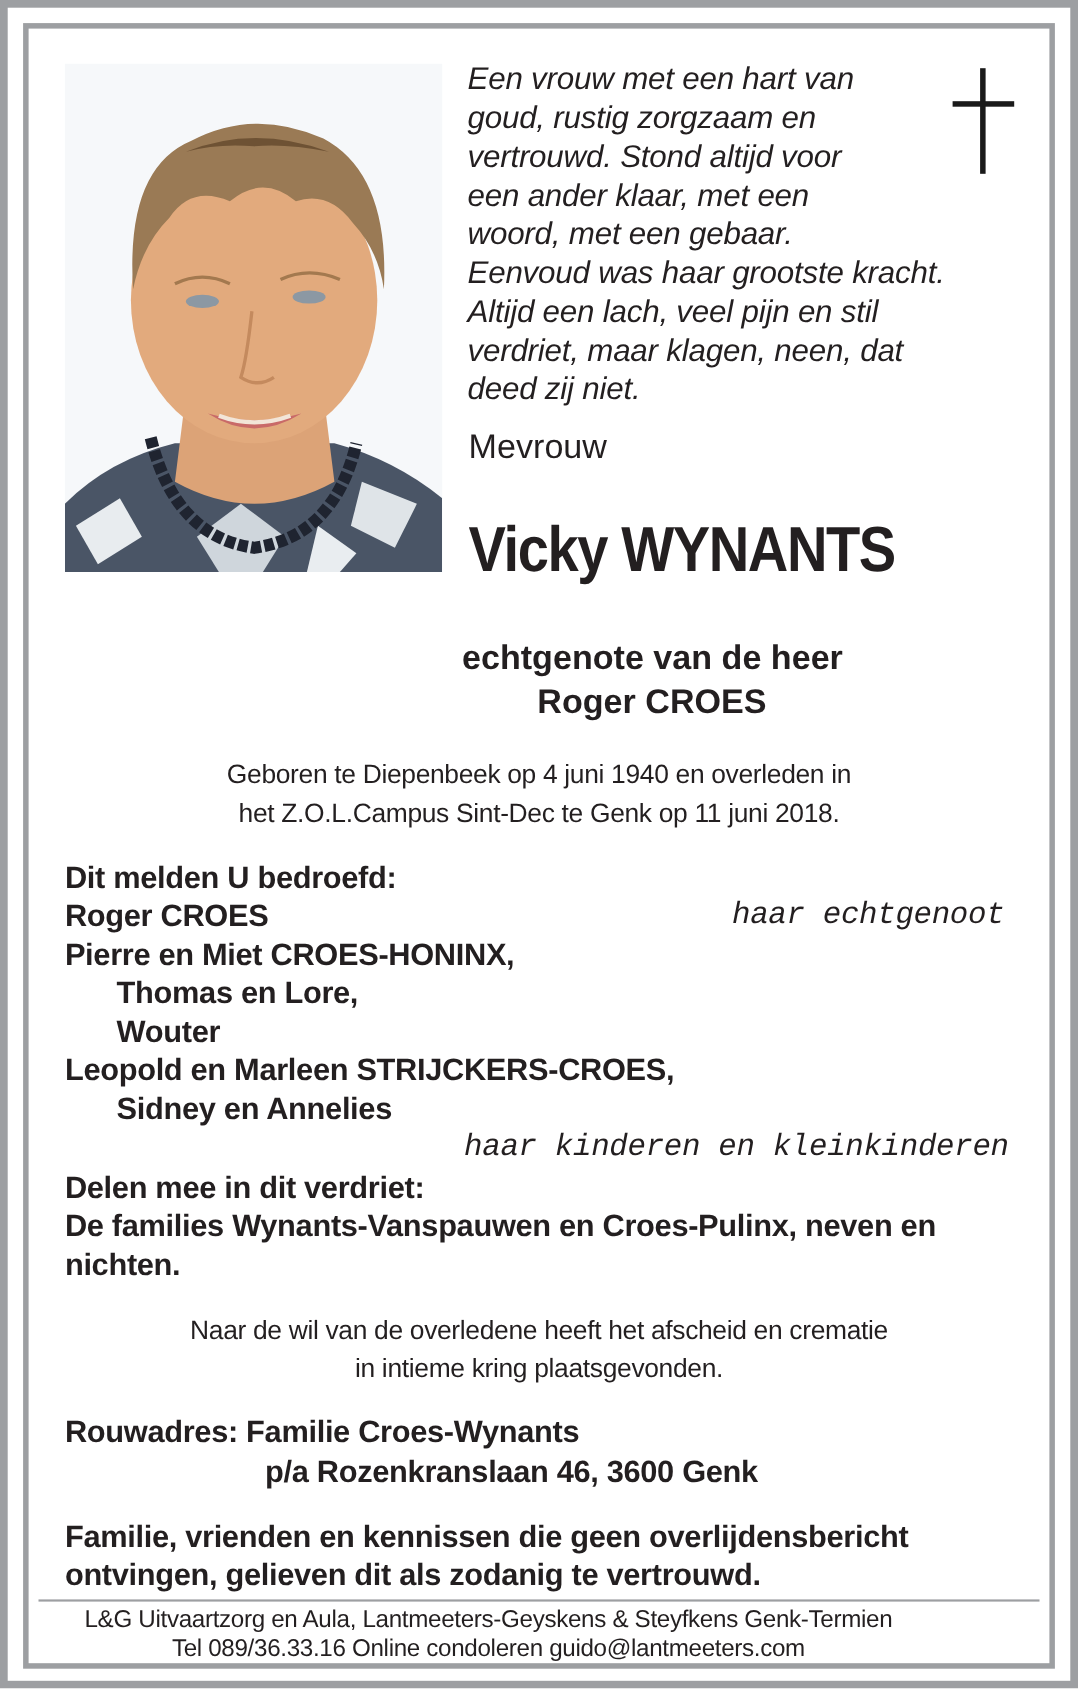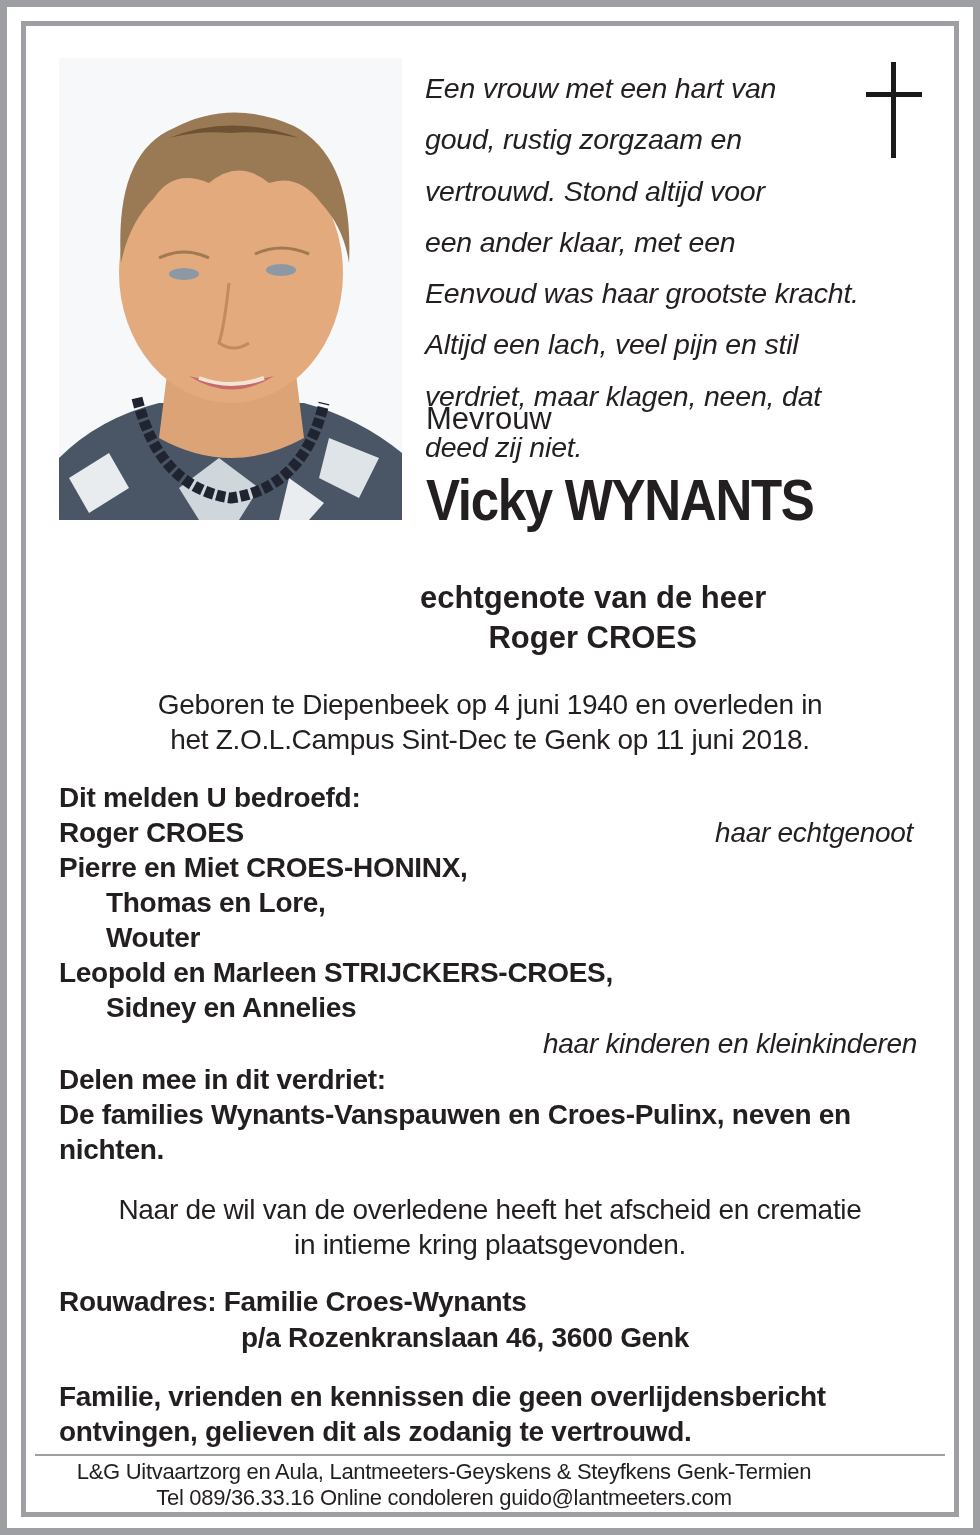--- a/index.html
+++ b/index.html
@@ -19,32 +19,32 @@
     }
     .abs { position: absolute; white-space: nowrap; }
     .photo {
       position: absolute; left: 59px; top: 58px; width: 343px; height: 462px;
       overflow: hidden; background: #f6f7f9;
     }
     .poem {
       position: absolute; left: 425px; top: 55px; font-style: italic;
       font-size: 28.5px; line-height: 35.3px; letter-spacing: -0.2px;
     }
-    .poem div { white-space: nowrap; margin-top: 16px; }
+    .poem div { white-space: nowrap; }
     .cross { position: absolute; left: 866px; top: 62px; width: 56px; height: 96px; }
     .cross .v { position: absolute; left: 25px; top: 0; width: 5px; height: 96px; background: #1a1a1a; }
     .cross .h { position: absolute; left: 0; top: 30px; width: 56px; height: 5px; background: #1a1a1a; }
-    .title-prefix { left: 426px; top: 388px; font-size: 31px; margin-top: 13px; }
+    .title-prefix { left: 426px; top: 388px; font-size: 31px; }
     .name { left: 426px; top: 466px; font-size: 58px; font-weight: bold; letter-spacing: -1.5px; transform: scaleX(0.88); transform-origin: left top; }
     .spouse { left: 419px; top: 578px; font-size: 31px; font-weight: bold; line-height: 40px; text-align: center; }
-    .center-block { position: absolute; left: 40px; width: 900px; text-align: center; font-size: 28px; line-height: 35px; letter-spacing: -0.3px; }
+    .center-block { position: absolute; left: 40px; width: 900px; text-align: center; font-size: 24px; line-height: 35px; letter-spacing: -0.3px; }
     .body-text { font-size: 28px; letter-spacing: -0.3px; }
     .row { position: absolute; left: 59px; white-space: nowrap; font-weight: bold; }
     .indent { left: 106px; }
-    .right-italic { position: absolute; white-space: nowrap; font-style: italic; }
+    .right-italic { position: absolute; white-space: nowrap; font-style: italic; font-family: Liberation Mono, monospace; }
     .divider { position: absolute; left: 35px; top: 1454px; width: 910px; height: 2px; background: #9d9fa2; }
     .footer { position: absolute; left: 26px; width: 836px; text-align: center; font-size: 22px; letter-spacing: -0.3px; }
   </style>
 </head>
 <body>
 
 <div class="outer-frame"></div>
 <div class="inner-frame"></div>
 
 <div class="photo">
@@ -76,20 +76,21 @@
     <path d="M130 318 Q172 345 215 318 Q172 330 130 318 Z" fill="#c96a68"></path>
     <path d="M140 320 Q172 332 205 320" stroke="#f2e5d8" stroke-width="4" fill="none"></path>
   </svg>
 </div>
 
 <div class="poem">
   <div>Een vrouw met een hart van</div>
   <div>goud, rustig zorgzaam en</div>
   <div>vertrouwd. Stond altijd voor</div>
   <div>een ander klaar, met een</div>
+  <div>woord, met een gebaar.</div>
   <div>Eenvoud was haar grootste kracht.</div>
   <div>Altijd een lach, veel pijn en stil</div>
   <div>verdriet, maar klagen, neen, dat</div>
   <div>deed zij niet.</div>
 </div>
 
 <div class="cross">
   <div class="v"></div>
   <div class="h"></div>
 </div>

